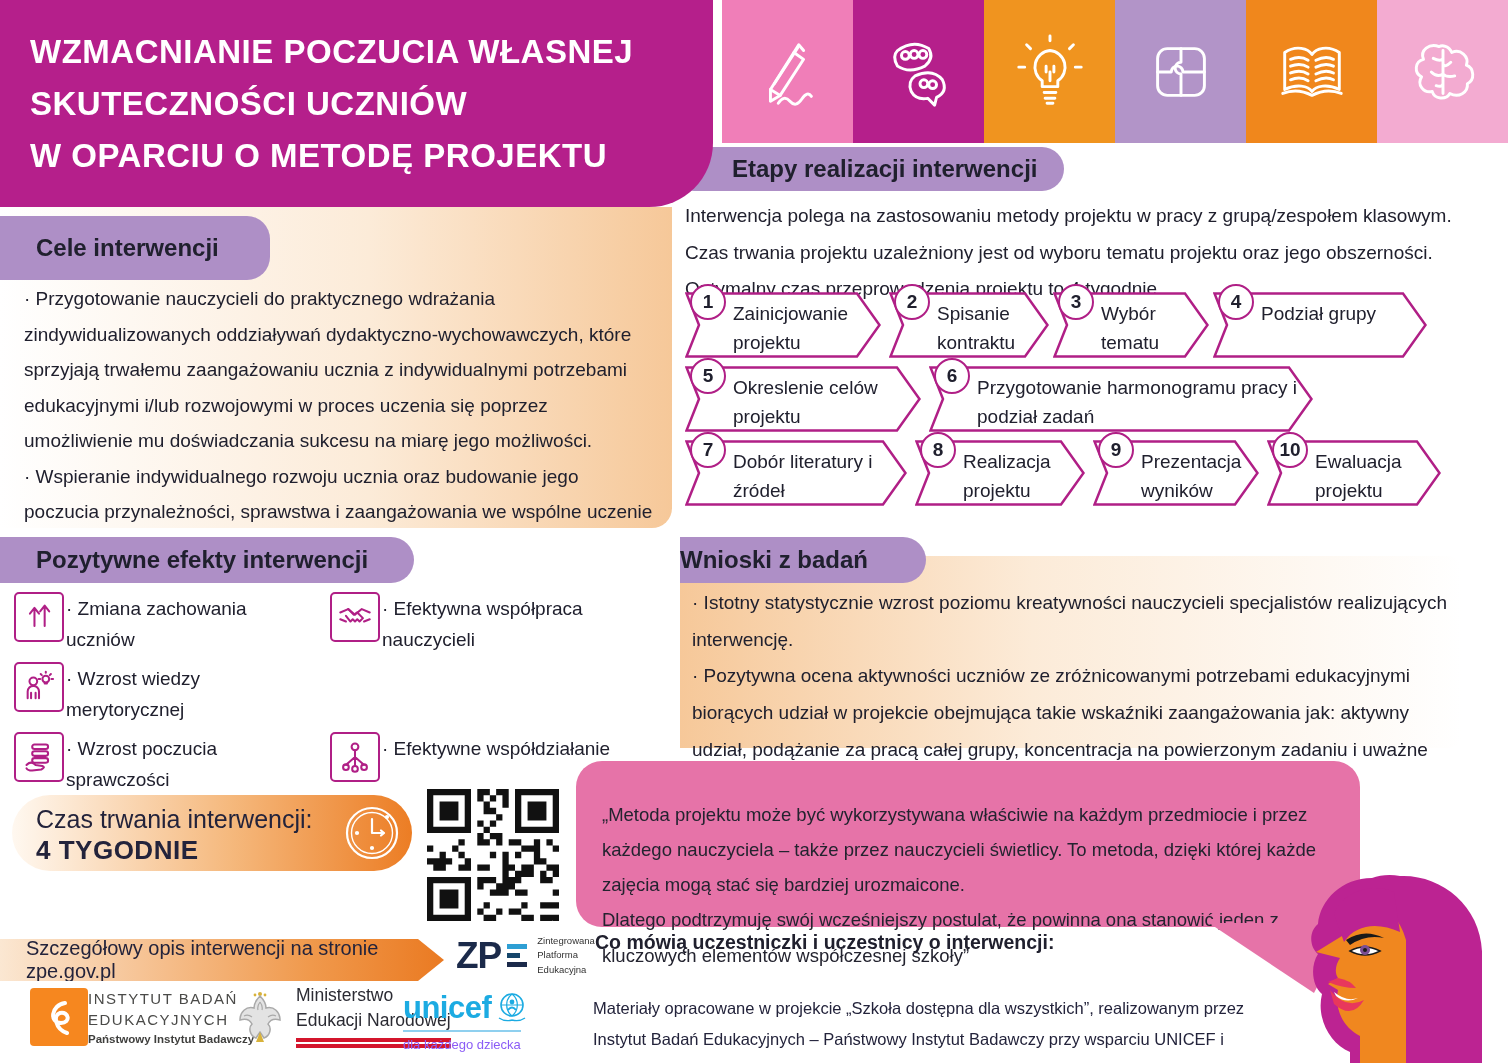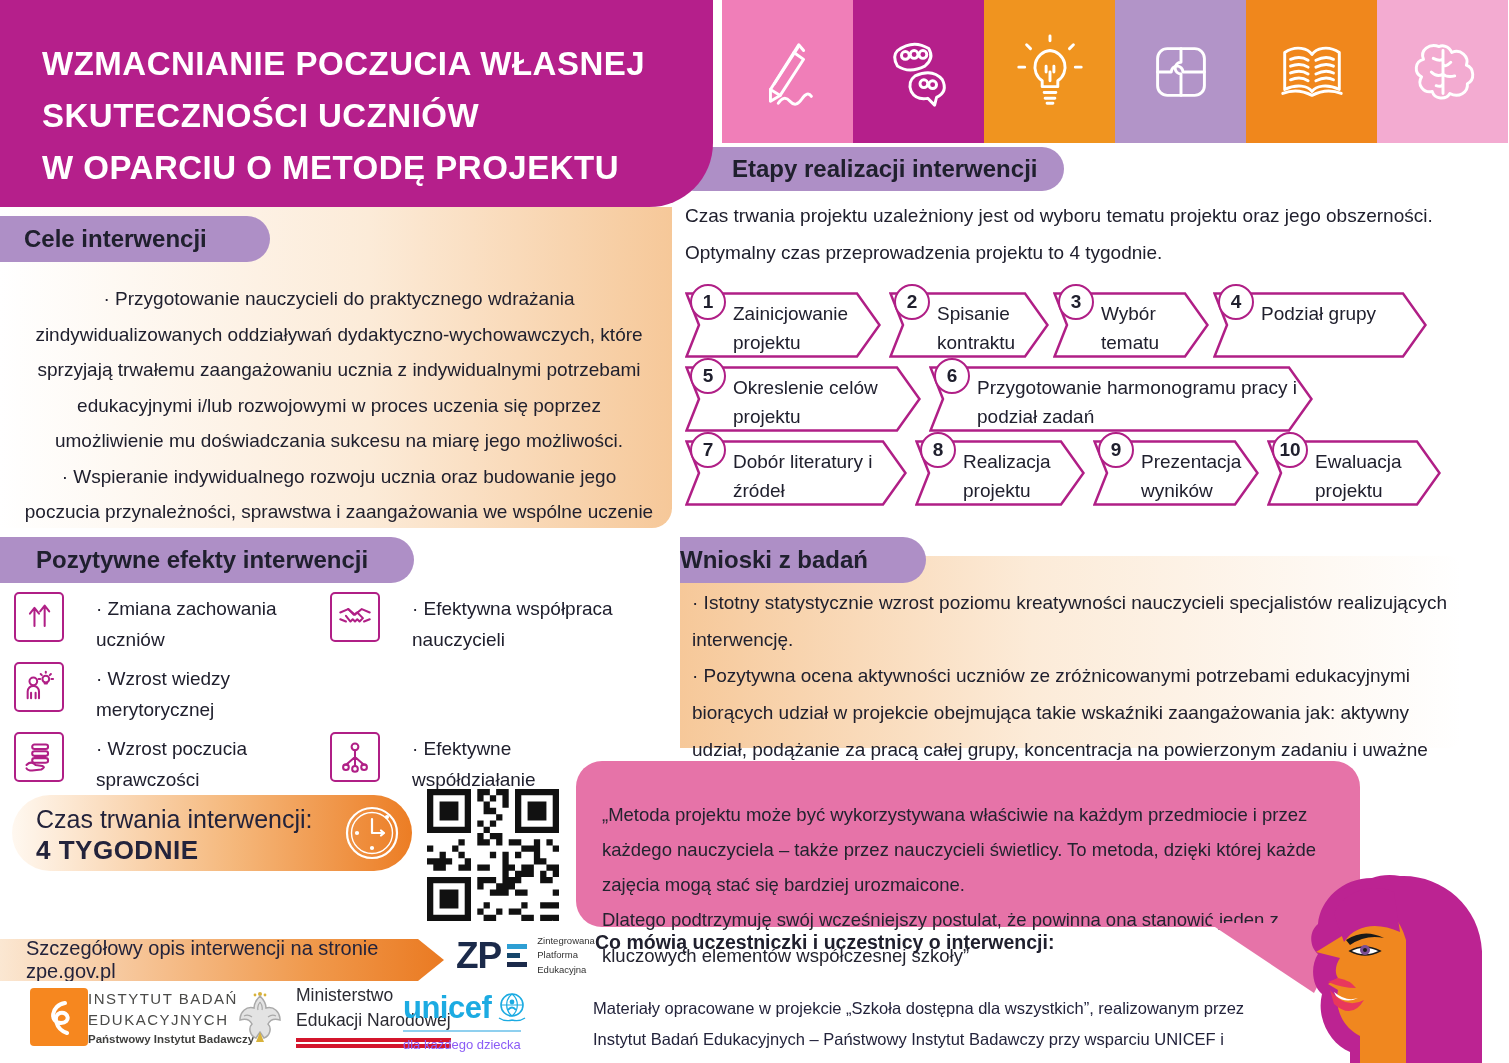--- a/index.html
+++ b/index.html
@@ -1,47 +1,47 @@
 <!DOCTYPE html>
 <html lang="pl"><head>
 <meta charset="utf-8">
 <style>
   html,body{margin:0;padding:0;background:#fff;}
   .page{position:relative;width:1509px;height:1063px;background:#fff;overflow:hidden;
         font-family:"Liberation Sans",sans-serif;color:#20202E;}
   
   .title-block{position:absolute;left:0;top:0;width:713px;height:207px;background:#B51F8B;
                border-radius:0 0 64px 0;z-index:3;}
-  .title-block h1{margin:12px;padding:26px 28px 0 30px;color:#fff;font-size:33px;line-height:1.58;
+  .title-block h1{margin:0;padding:26px 28px 0 30px;color:#fff;font-size:33px;line-height:1.58;
                   font-weight:bold;letter-spacing:.5px;}
   .tiles{position:absolute;left:722px;top:0;height:143px;display:flex;z-index:1;}
   .tile{width:131px;height:143px;display:flex;align-items:center;justify-content:center;}
   .tile svg{width:78px;height:78px;stroke:#fff;fill:none;stroke-width:3;stroke-linecap:round;stroke-linejoin:round;}
   .pill{position:absolute;background:#AE8FC6;display:flex;align-items:center;
         font-weight:bold;font-size:24px;color:#20202E;z-index:2;}
   .etapy-pill{left:672px;top:147px;width:392px;height:44px;border-radius:0 26px 26px 26px;padding-left:60px;box-sizing:border-box;z-index:2;}
   
   .cele-panel{position:absolute;left:0;top:207px;width:672px;height:321px;
               background:linear-gradient(90deg,#FFFFFF 0%,#FCEBD8 55%,#F6C899 100%);
               border-radius:0 0 20px 0;z-index:0;}
-  .cele-pill{left:0;top:216px;width:270px;height:46px;border-radius:0 23px 23px 0;padding-left:24px;box-sizing:border-box;}
-  .cele-body{position:absolute;left:24px;top:281px;width:630px;font-size:19px;line-height:1.87;z-index:1;text-align:center;}
+  .cele-pill{left:0;top:216px;width:270px;height:64px;border-radius:0 23px 23px 0;padding-left:36px;box-sizing:border-box;}
+  .cele-body{position:absolute;left:24px;top:281px;width:630px;font-size:19px;line-height:1.87;z-index:1;}
   .cele-body p{margin:0;}
   
   .etapy-intro{position:absolute;left:685px;top:198px;width:810px;font-size:19px;line-height:1.93;}
   .etapy-intro div{white-space:nowrap;}
   .step{position:absolute;height:66px;box-sizing:border-box;z-index:1;}
   .step svg.banner{position:absolute;left:0;top:0;}
   .step-num{position:absolute;left:5px;top:-8px;width:32px;height:32px;border:2.5px solid #B01F86;
             border-radius:50%;background:#fff;display:flex;align-items:center;justify-content:center;
             font-weight:bold;font-size:19px;z-index:2;}
   .step-label{position:relative;display:block;padding:7px 14px 0 48px;font-size:19px;line-height:1.55;z-index:1;}
   
   .efekty-pill{left:0;top:537px;width:414px;height:46px;border-radius:0 23px 23px 0;padding-left:36px;box-sizing:border-box;}
-  .effect{position:absolute;display:flex;gap:32px;align-items:flex-start;}
+  .effect{position:absolute;display:flex;gap:2px;align-items:flex-start;}
   .effect-ico{width:46px;height:46px;border:2px solid #B01F86;border-radius:5px;background:#fff;
               flex:0 0 auto;display:flex;align-items:center;justify-content:center;}
   .effect-ico svg{width:34px;height:34px;stroke:#B01F86;fill:none;stroke-width:1.8;stroke-linecap:round;stroke-linejoin:round;}
   .effect-label{font-size:19px;line-height:1.62;padding-top:2px;}
   
   .wnioski-panel{position:absolute;left:680px;top:556px;width:782px;height:192px;
                  background:linear-gradient(90deg,#F6C899 0%,#FCEBD8 45%,#FFFFFF 100%);
                  border-radius:0 14px 14px 0;z-index:0;}
   .wnioski-pill{left:680px;top:537px;width:246px;height:46px;border-radius:0 23px 23px 0;box-sizing:border-box;}
   .wnioski-body{position:absolute;left:692px;top:585px;width:762px;font-size:19px;line-height:1.93;z-index:1;}
@@ -166,20 +166,21 @@
   <div class="cele-panel"></div>
   <div class="pill cele-pill">
     <span>Cele interwencji</span>
   </div>
   <div class="cele-body">
     <p>· Przygotowanie nauczycieli do praktycznego wdrażania zindywidualizowanych oddziaływań dydaktyczno-wychowawczych, które sprzyjają trwałemu zaangażowaniu ucznia z indywidualnymi potrzebami edukacyjnymi i/lub  rozwojowymi w proces uczenia się poprzez umożliwienie mu doświadczania sukcesu na miarę jego możliwości.</p>
     <p>· Wspieranie indywidualnego rozwoju ucznia oraz budowanie jego poczucia przynależności, sprawstwa i zaangażowania we wspólne uczenie się.</p>
   </div>
 
   <div class="etapy-intro">
+    <div>Interwencja polega na zastosowaniu metody projektu w pracy z grupą/zespołem klasowym.</div>
     <div>Czas trwania projektu uzależniony jest od wyboru tematu projektu oraz jego obszerności.</div>
     <div>Optymalny czas przeprowadzenia projektu to 4 tygodnie.</div>
   </div>
 
   <div class="step" style="left:685px;top:292px;width:196px">
       <svg width="196" height="66" class="banner">
         <polygon points="1.5,1.5 172,1.5 194.5,33 172,64.5 1.5,64.5 14,33" fill="#fff" stroke="#B01F86" stroke-width="2.5"></polygon>
       </svg>
     <span class="step-num">1</span>
     <span class="step-label">Zainicjowanie projektu</span>

